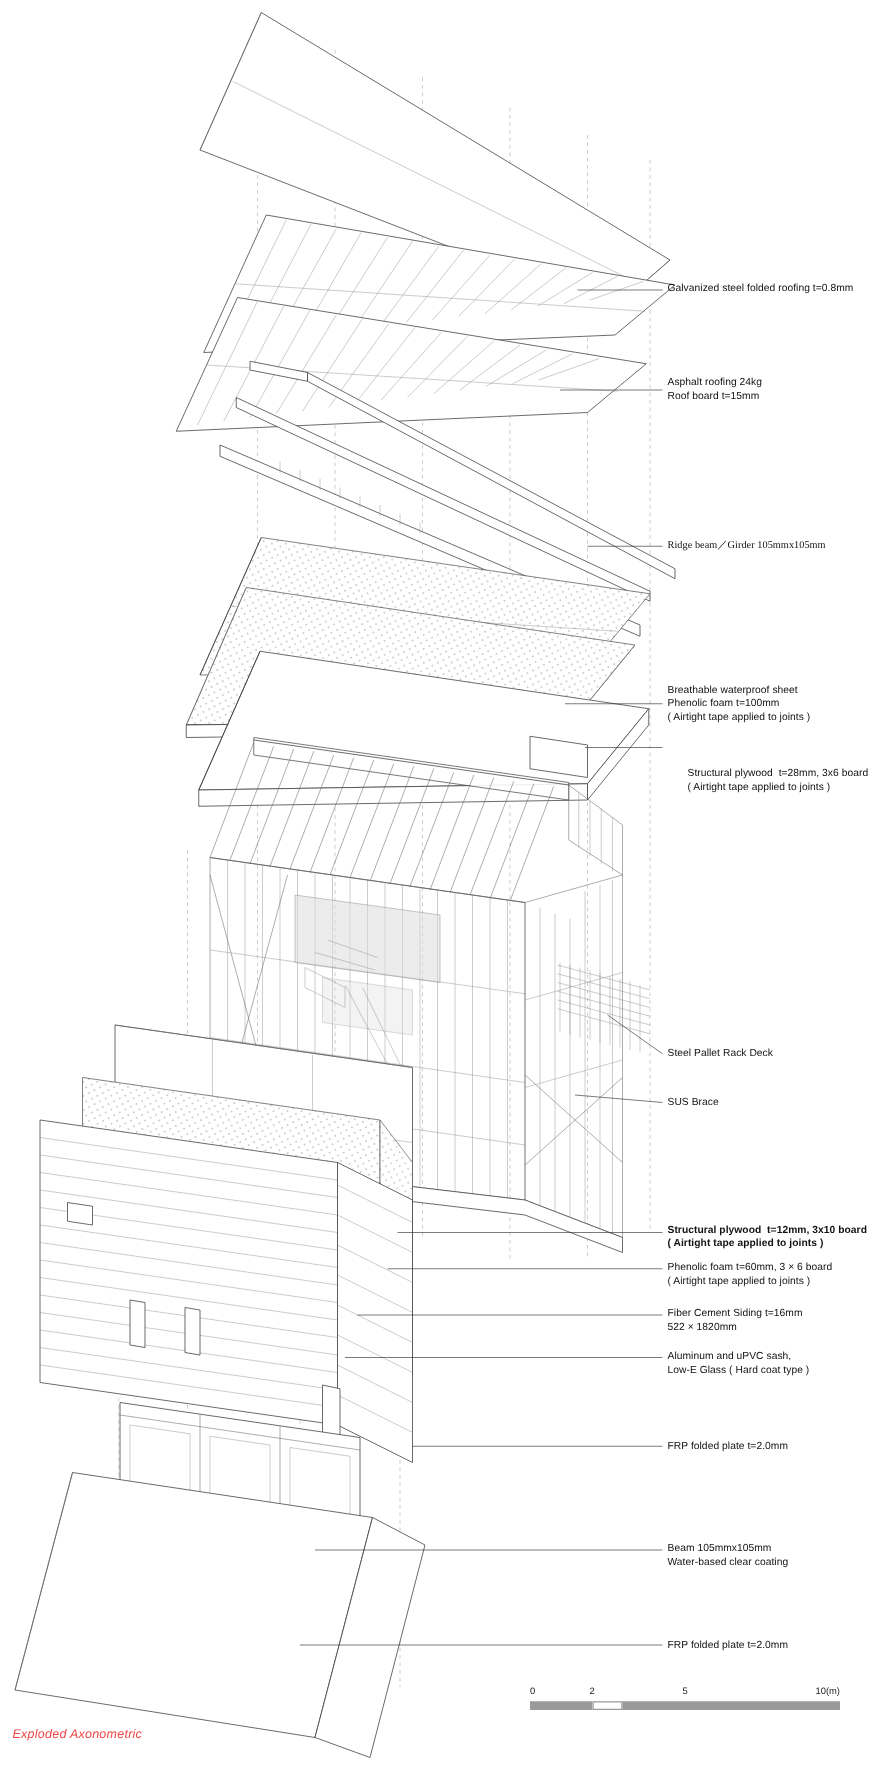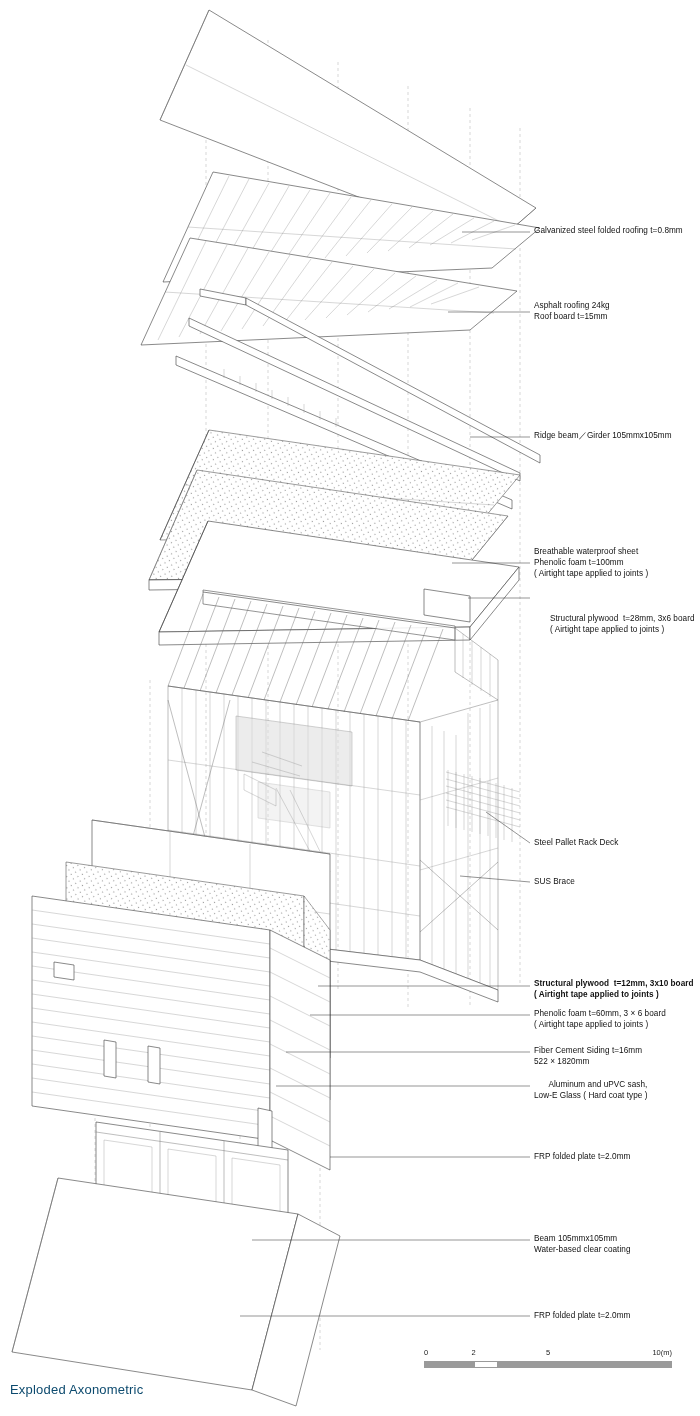--- a/index.html
+++ b/index.html
@@ -11,22 +11,22 @@
   .lnf{fill:#ffffff;stroke:#3a3a3a;stroke-width:0.6;}
   .thin{fill:none;stroke:#6d6d6d;stroke-width:0.45;}
   .hair{fill:none;stroke:#8a8a8a;stroke-width:0.35;}
   .dash{fill:none;stroke:#9a9a9a;stroke-width:0.4;stroke-dasharray:3 3;}
   .lead{fill:none;stroke:#2b2b2b;stroke-width:0.5;}
   .fillgrey{fill:#dedede;stroke:#5a5a5a;stroke-width:0.5;}
   .dotfill{fill:url(#dots);stroke:#4a4a4a;stroke-width:0.55;}
 
   .callout{position:absolute;font-size:8.2px;line-height:11px;color:#111;
            white-space:pre;letter-spacing:0.05px;}
-  .caption{position:absolute;left:10px;top:1382px;font-size:13px;color:#0c4a6e;
-           letter-spacing:0.2px;}
+  .caption{position:absolute;left:10px;top:1382px;font-size:10px;color:#ef4444;
+           letter-spacing:0.2px;font-style:italic;}
   .scalewrap{position:absolute;left:424px;top:1348px;width:248px;height:30px;}
   .scale-ticks{position:absolute;left:0;top:0;width:248px;height:12px;}
   .scale-ticks span{position:absolute;top:0;font-size:7.5px;color:#222;transform:translateX(-50%);}
   .scale-ticks span.last{transform:translateX(-100%);}
   .bar{position:absolute;left:0;top:13px;width:248px;height:7px;}
   .bar i{position:absolute;top:0;height:7px;display:block;}
   .bar i.a{left:0;width:49.6px;background:#9a9a9a;}
   .bar i.b{left:49.6px;width:24.8px;background:#ffffff;border:0.5px solid #9a9a9a;box-sizing:border-box;}
   .bar i.c{left:74.4px;width:49.6px;background:#9a9a9a;}
   .bar i.d{left:124px;width:124px;background:#9a9a9a;}
@@ -370,35 +370,35 @@
       <path d="M276 1086 L530 1086"></path>
       <path d="M330 1157 L530 1157"></path>
       <path d="M252 1240 L530 1240"></path>
       <path d="M240 1316 L530 1316"></path>
     </g>
   </svg>
 
   <div class="callout" style="left:534px; top:225px;">Galvanized steel folded roofing t=0.8mm</div>
   <div class="callout" style="left:534px; top:300px;">Asphalt roofing 24kg
 Roof board t=15mm</div>
-  <div class="callout" style="left:534px; top:430px;">Ridge beam／Girder 105mmx105mm</div>
+  <div class="callout" style="left:534px; top:430px;font-family:Liberation Serif, serif;">Ridge beam／Girder 105mmx105mm</div>
   <div class="callout" style="left:534px; top:546px;">Breathable waterproof sheet
 Phenolic foam t=100mm
 ( Airtight tape applied to joints )</div>
   <div class="callout" style="left:534px; top:613px;margin-left:16px;">Structural plywood  t=28mm, 3x6 board
 ( Airtight tape applied to joints )</div>
   <div class="callout" style="left:534px; top:837px;">Steel Pallet Rack Deck</div>
   <div class="callout" style="left:534px; top:876px;">SUS Brace</div>
   <div class="callout" style="left:534px; top:978px;font-weight:bold;">Structural plywood  t=12mm, 3x10 board
 ( Airtight tape applied to joints )</div>
   <div class="callout" style="left:534px; top:1008px;">Phenolic foam t=60mm, 3 × 6 board
 ( Airtight tape applied to joints )</div>
   <div class="callout" style="left:534px; top:1045px;">Fiber Cement Siding t=16mm
 522 × 1820mm</div>
-  <div class="callout" style="left:534px; top:1079px;text-align:right;">Aluminum and uPVC sash,
+  <div class="callout" style="left:534px; top:1079px;">Aluminum and uPVC sash,
 Low-E Glass ( Hard coat type )</div>
   <div class="callout" style="left:534px; top:1151px;">FRP folded plate t=2.0mm</div>
   <div class="callout" style="left:534px; top:1233px;">Beam 105mmx105mm
 Water-based clear coating</div>
   <div class="callout" style="left:534px; top:1310px;">FRP folded plate t=2.0mm</div>
 
   <div class="caption">Exploded Axonometric</div>
 
   <div class="scalewrap">
     <div class="scale-ticks">

